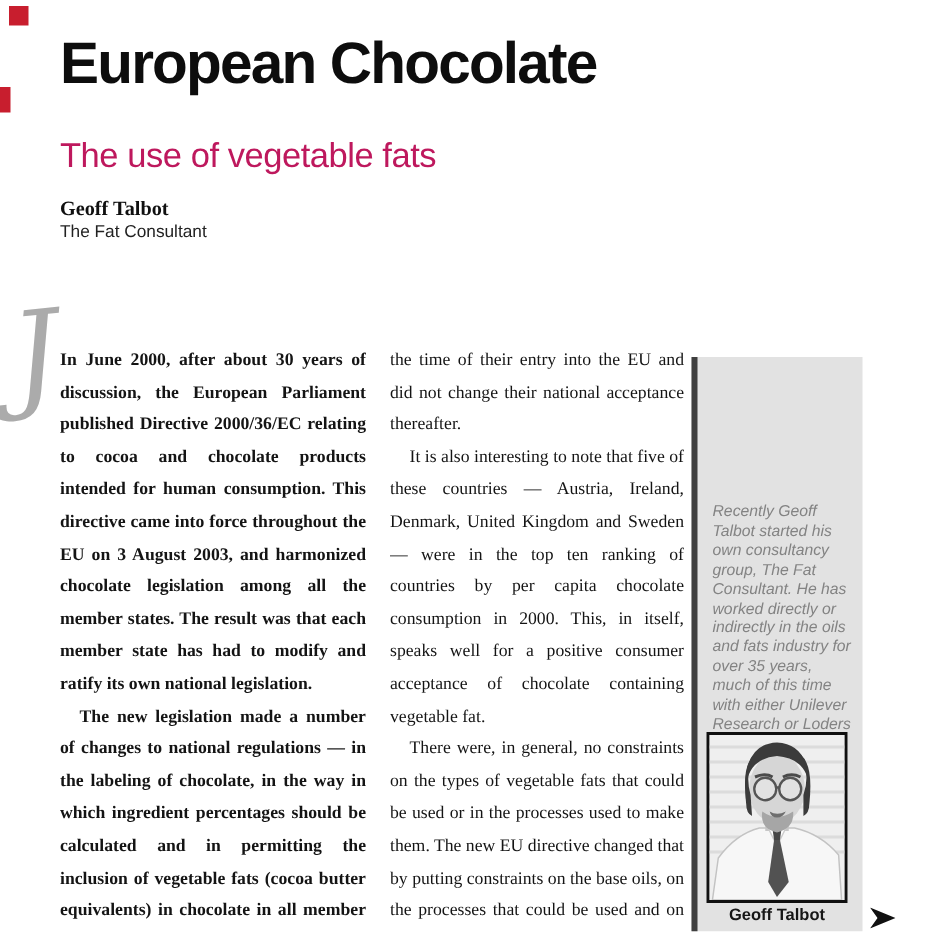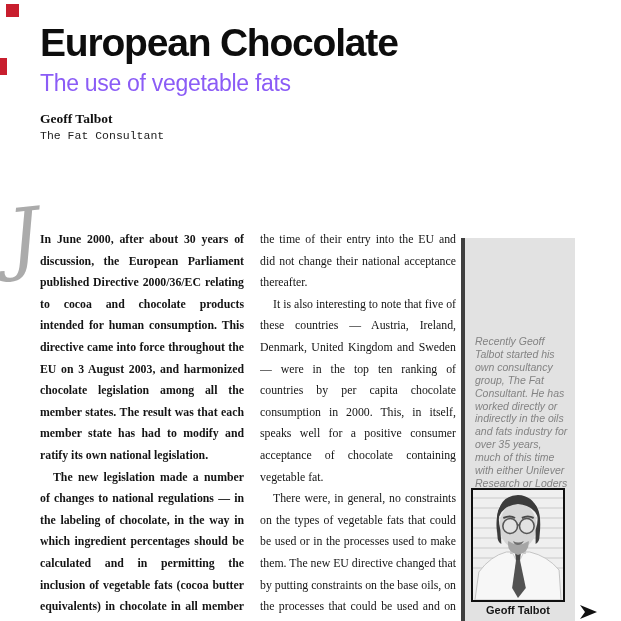--- a/index.html
+++ b/index.html
@@ -13,23 +13,23 @@
 
   
   .mark-square{position:absolute;left:6px;top:4px;width:13px;height:13px;background:var(--accent);}
   .mark-edge{position:absolute;left:0;top:58px;width:7px;height:17px;background:var(--accent);}
 
   
   .masthead{position:absolute;left:40px;top:22px;width:540px;}
   .title{font-family:"Liberation Sans",sans-serif;font-weight:bold;
          font-size:39px;line-height:42px;letter-spacing:-1.2px;color:#0d0d0d;}
   .subtitle{font-family:"Liberation Sans",sans-serif;font-weight:normal;
-            font-size:23px;letter-spacing:-0.3px;color:#8b5cf6;margin-top:6px;}
+            font-size:23px;letter-spacing:-0.3px;color:#be185d;margin-top:26px;}
   .author{font-family:"Liberation Serif",serif;font-weight:bold;font-size:13.5px;margin-top:14px;color:#101010;}
-  .affil{font-family:Liberation Mono, monospace;font-size:11.5px;margin-top:2px;color:#222;}
+  .affil{font-family:Liberation Sans, sans-serif;font-size:11.5px;margin-top:2px;color:#222;}
 
   
   .dropcap{position:absolute;left:8px;top:192px;z-index:0;
            font-family:"DejaVu Serif",serif;font-style:italic;
            font-size:78px;color:#9d9d9d;opacity:.85;pointer-events:none;
            transform:rotate(-6deg);}
 
   
   .col{position:absolute;top:229px;height:392px;overflow:hidden;
        font-size:11.8px;line-height:21.6px;text-align:justify;color:#141414;z-index:1;}

